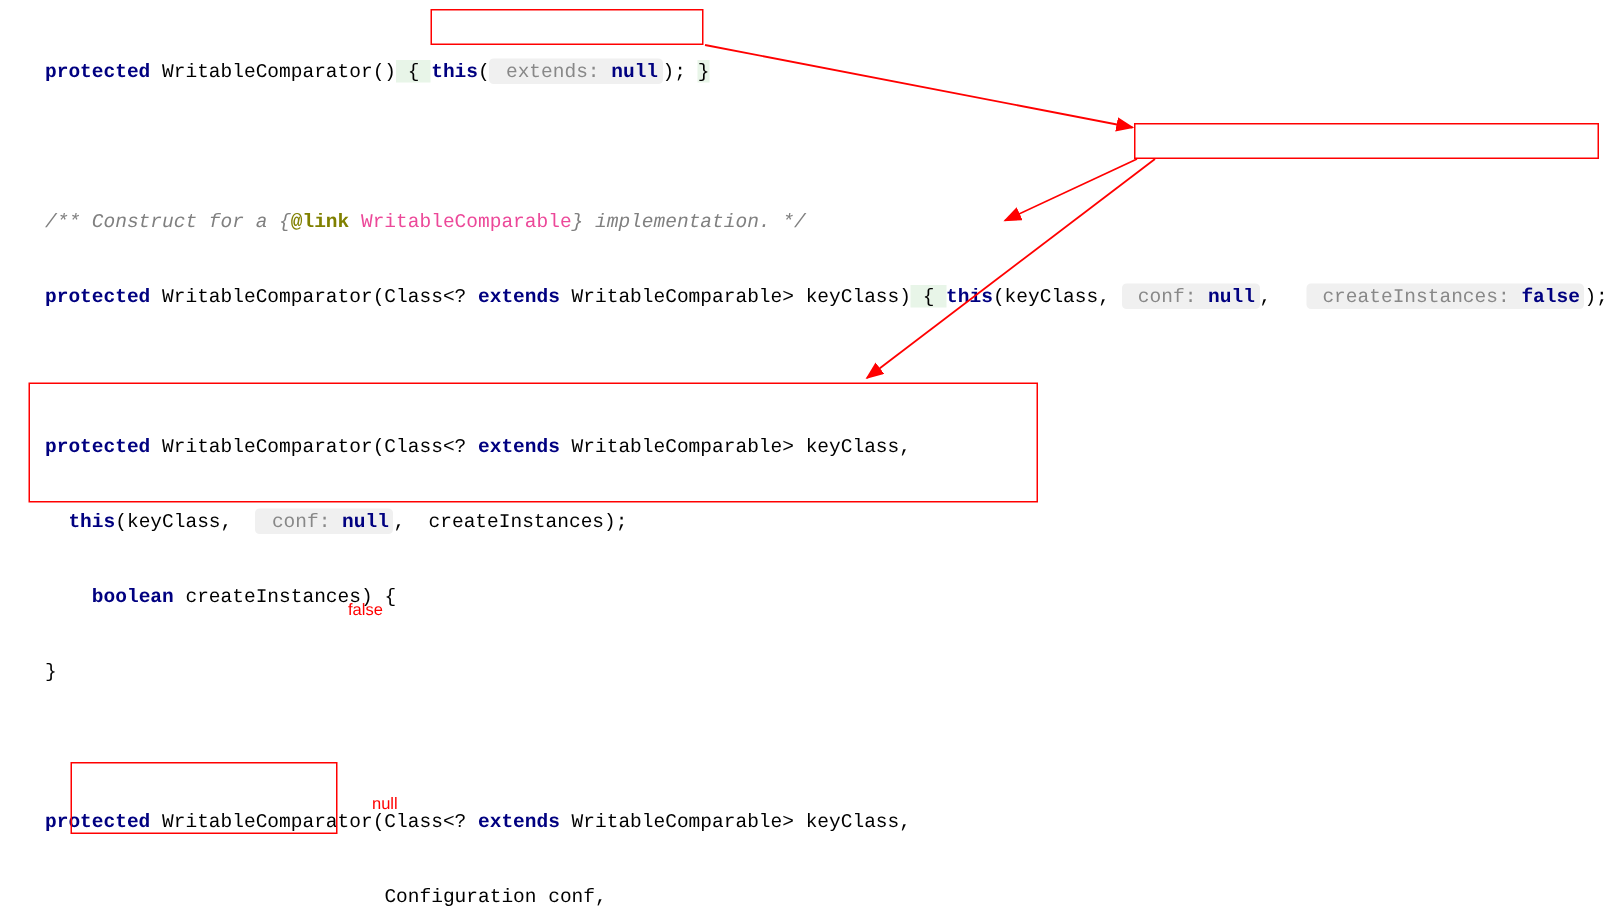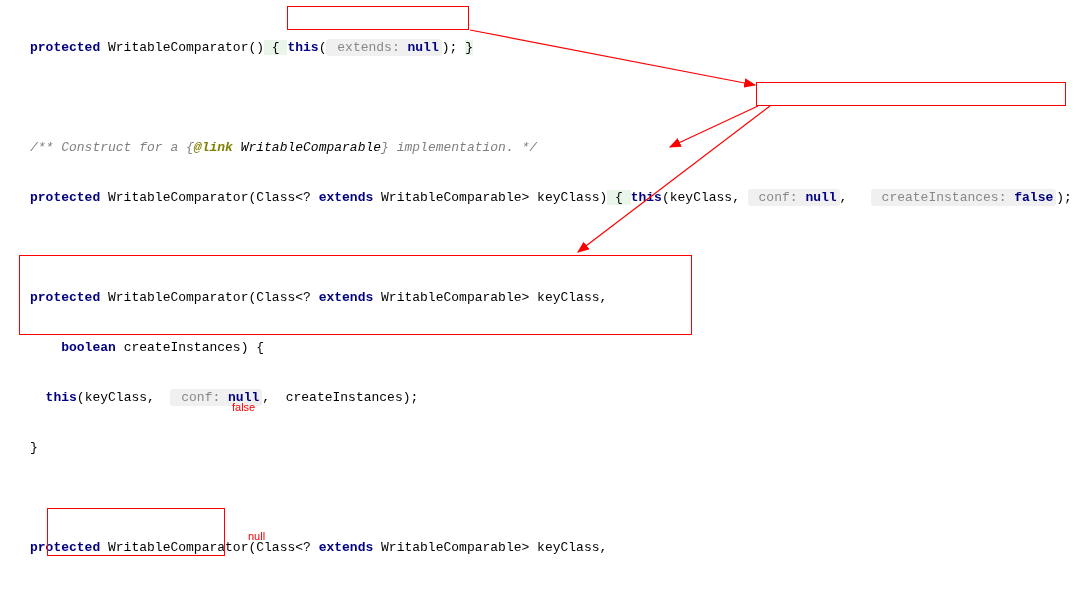--- a/index.html
+++ b/index.html
@@ -13,22 +13,22 @@
     width: 1079px;
     position: relative;
   }
   .code-area {
     padding-left: 30px;
     white-space: pre;
     position: relative;
   }
   .kw { font-weight: bold; color: #000080; margin-top: 32px; }
   .comment { font-style: italic; color: #808080; margin-top: 13px; }
-  .comment-tag { font-style: italic; color: #808000; font-weight: bold; }
-  .link-text { font-style: italic; color: #000000; }
+  .comment-tag { color: #808000; font-weight: bold; }
+  .link-text { color: #ec4899; }
   .hint-bg { background: #f0f0f0; padding: 1px 3px; border-radius: 3px; color: #888; }
   .hint-bg .kw { color: #000080; }
   .bg-highlight { background: #e8f5e8; }
   .red-box {
     position: absolute;
     border: 1.5px solid #ff0000;
     pointer-events: none;
     box-sizing: border-box;
   }
   .anno-text {
@@ -47,25 +47,26 @@
 </head>
 <body>
 
 <div class="code-area">
 <div><span class="kw">protected</span><span> WritableComparator()</span><span class="bg-highlight"> { </span><span class="kw">this</span><span>(</span><span class="hint-bg"><span> extends: </span><span class="kw">null</span></span><span>); </span><span class="bg-highlight">}</span></div>
 <div> </div>
 <div><span class="comment">/** Construct for a {</span><span class="comment-tag">@link</span><span class="link-text"> WritableComparable</span><span class="comment">} implementation. */</span></div>
 <div><span class="kw">protected</span><span> WritableComparator(Class&lt;? </span><span class="kw">extends</span><span> WritableComparable&gt; keyClass)</span><span class="bg-highlight"> { </span><span class="kw">this</span><span>(keyClass, </span><span class="hint-bg"><span> conf: </span><span class="kw">null</span></span><span>,   </span><span class="hint-bg"><span> createInstances: </span><span class="kw">false</span></span><span>); </span></div>
 <div> </div>
 <div><span class="kw">protected</span><span> WritableComparator(Class&lt;? </span><span class="kw">extends</span><span> WritableComparable&gt; keyClass,</span></div>
+<div>  <span class="kw">this</span><span>(keyClass,  </span><span class="hint-bg"><span> conf: </span><span class="kw">null</span></span><span>,  createInstances);</span></div>
 <div>    <span class="kw">boolean</span><span> createInstances) {</span></div>
-<div>  <span class="kw">this</span><span>(keyClass,  </span><span class="hint-bg"><span> conf: </span><span class="kw">null</span></span><span>,  createInstances);</span></div>
 <div><span>}</span></div>
 <div> </div>
 <div><span class="kw">protected</span><span> WritableComparator(Class&lt;? </span><span class="kw">extends</span><span> WritableComparable&gt; keyClass,</span></div>
+<div>                             <span>Configuration conf,</span></div>
 
 
 
 
 
 
 
 
 
 

